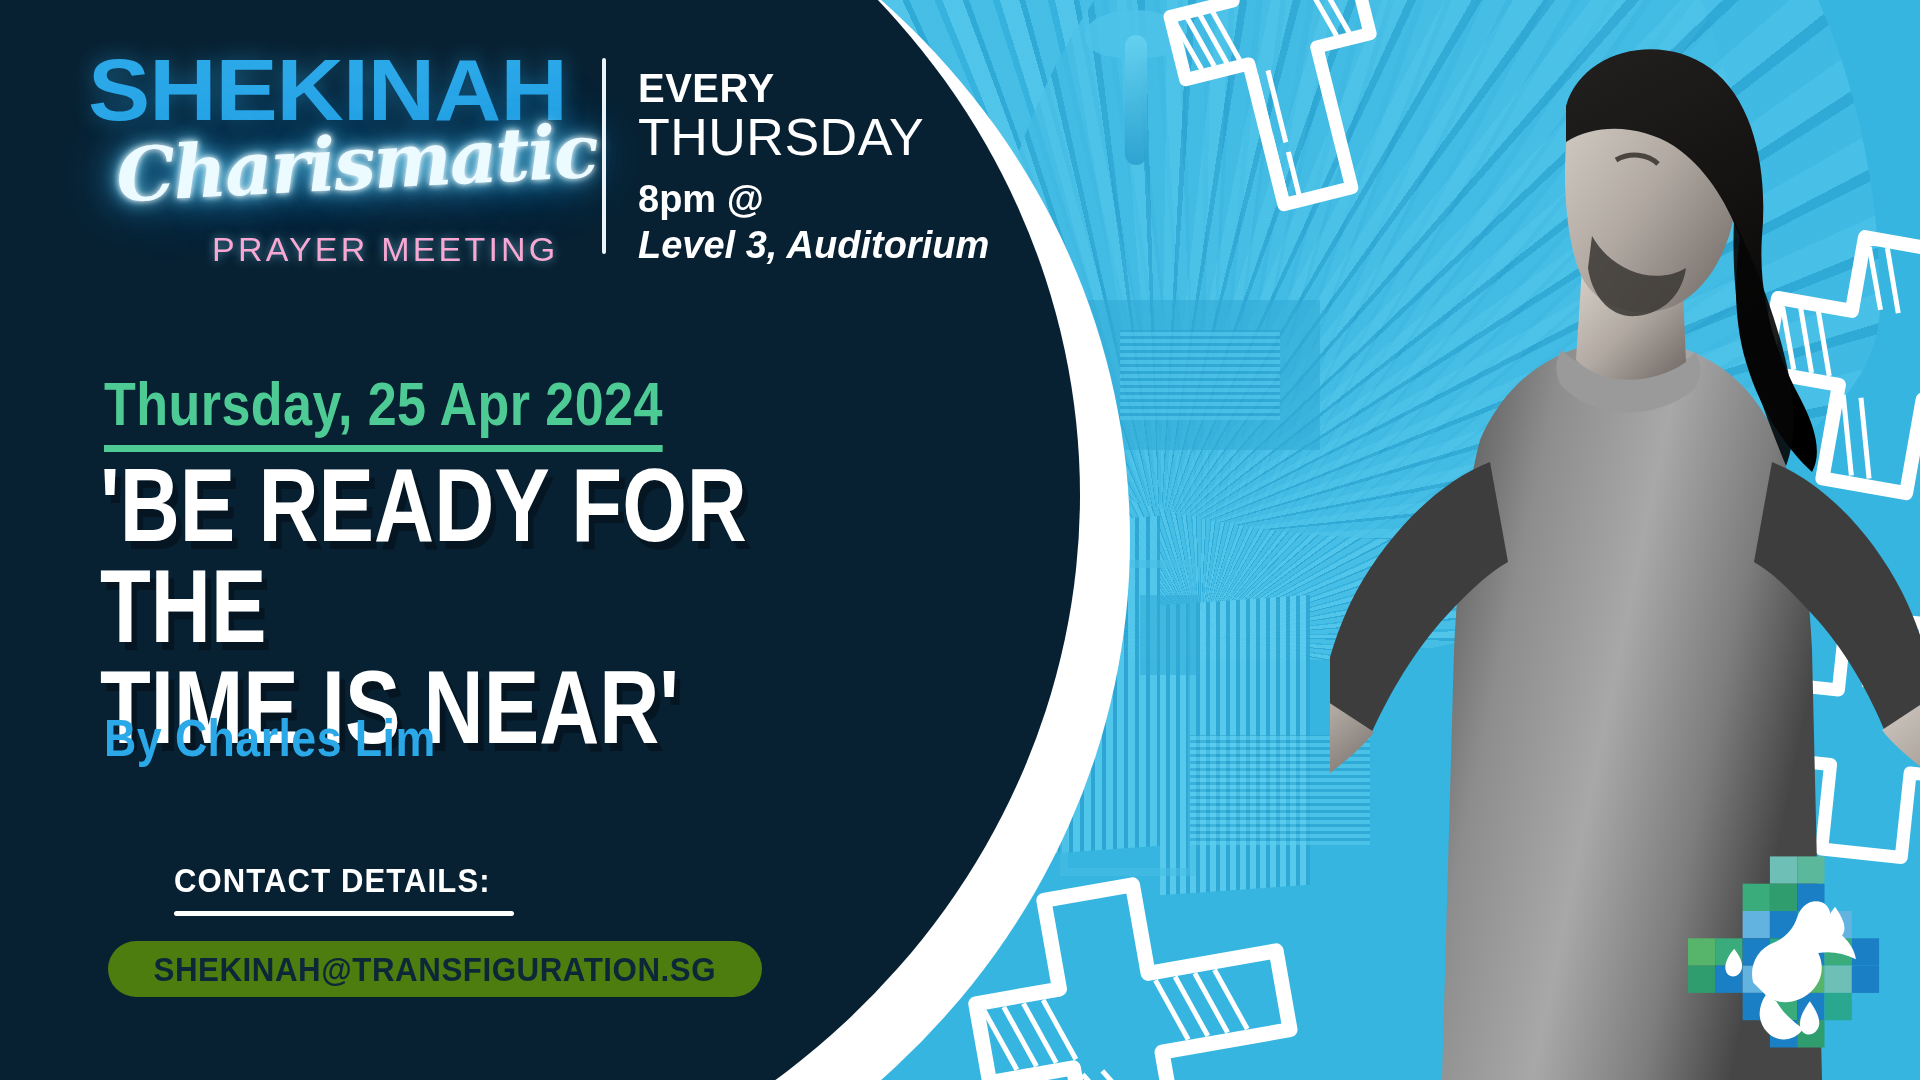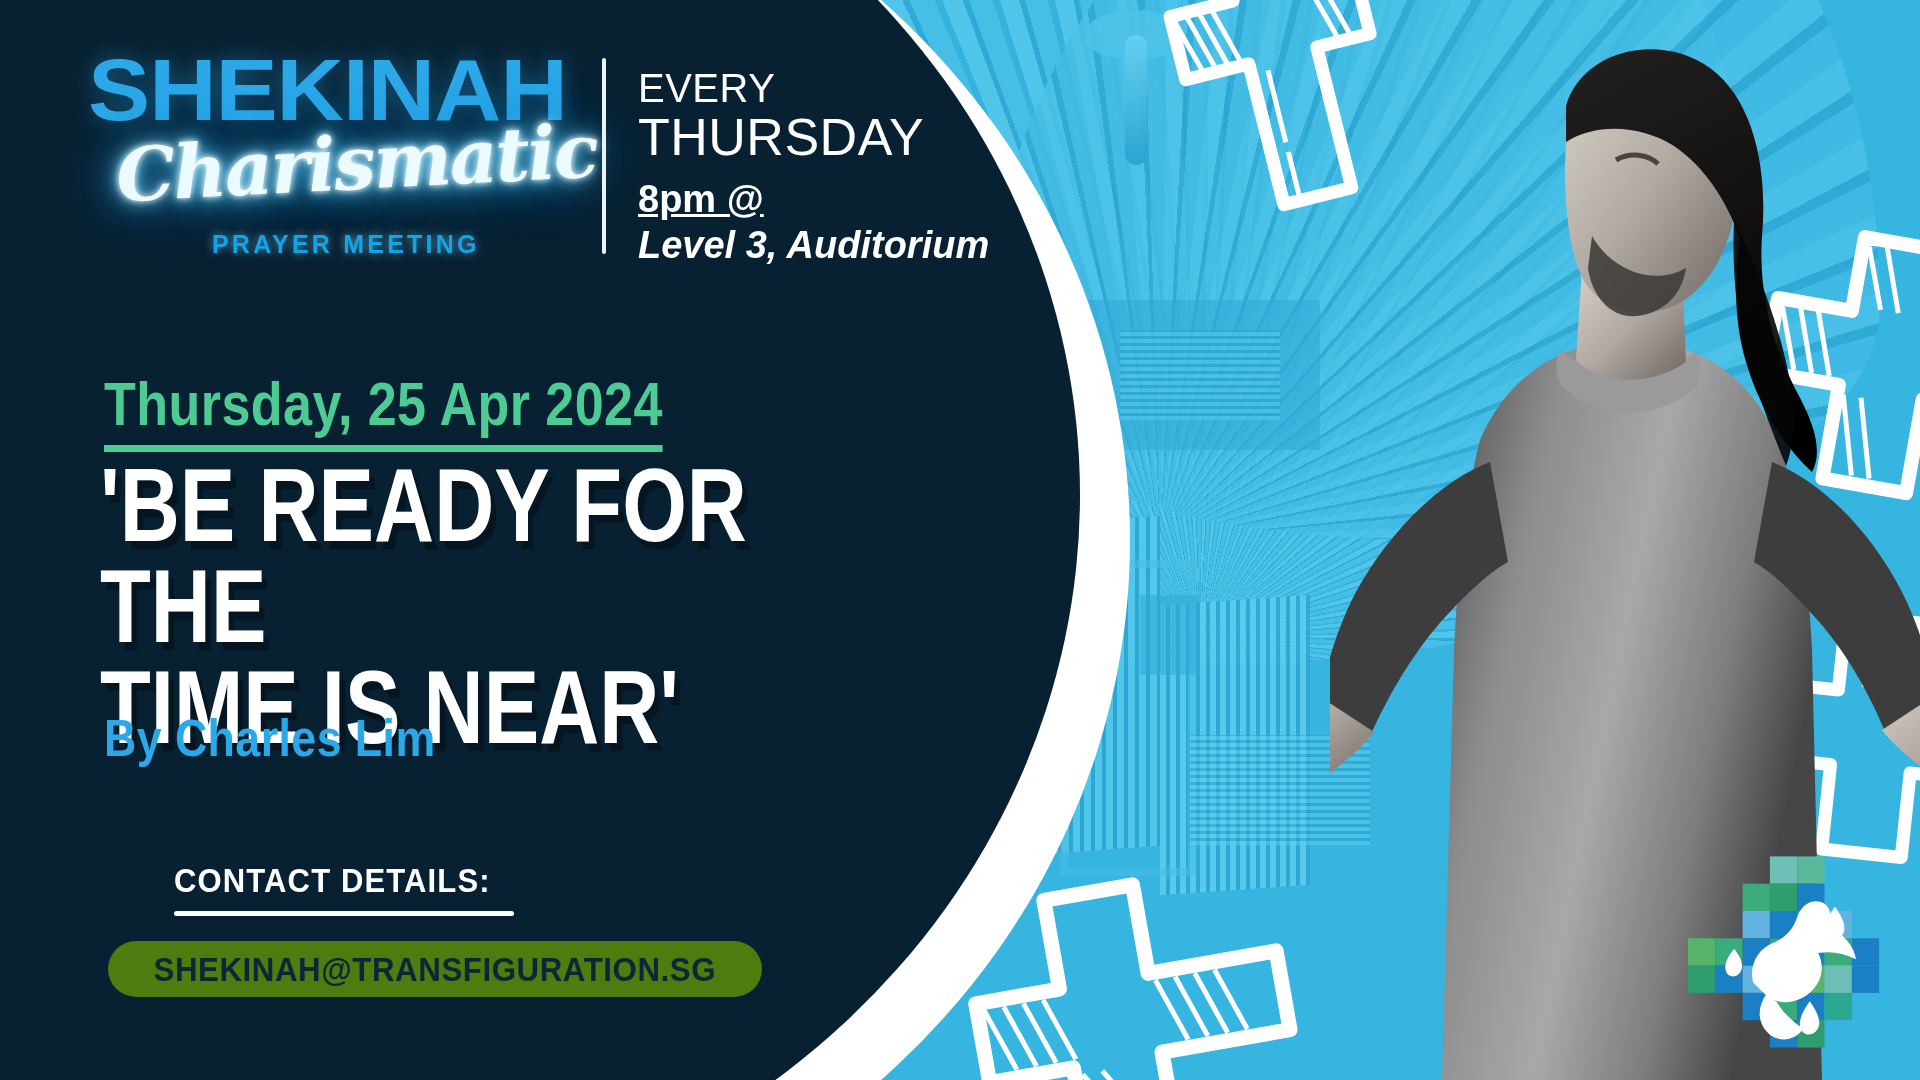--- a/index.html
+++ b/index.html
@@ -161,45 +161,45 @@
       0 0 6px #ffffff,
       0 0 16px #8fe6ff,
       0 0 34px #2aa8e8,
       0 0 60px #1b7fc0;
     transform: rotate(-3deg);
   }
   .logo-prayer {
     position: absolute;
     left: 124px;
     top: 182px;
-    font-weight: 700;
-    font-size: 25px;
+    font-weight: 400;
+    font-size: 34px;
     letter-spacing: 3.2px;
-    color: #0ea5e9;
+    color: #f9a8d4;
     text-shadow: 0 0 10px rgba(140,225,255,.6);
   }
 
   
   .sched-rule {
     position: absolute;
     left: 602px; top: 58px;
     width: 4px; height: 196px;
     background: #e9f3f8;
     border-radius: 2px;
   }
   .sched { position: absolute; left: 638px; top: 66px; color: #ffffff; }
   .sched .every {
-    font-weight: 400; font-size: 40px; letter-spacing: .5px; line-height: 1.12;
+    font-weight: 700; font-size: 40px; letter-spacing: .5px; line-height: 1.12;
   }
   .sched .thursday {
     font-weight: 400; font-size: 52px; letter-spacing: .5px; line-height: 1.1;
     margin-top: -2px;
   }
   .sched .time {
-    font-weight: 700; font-size: 38px; line-height: 1.25; margin-top: 10px; text-decoration: underline;
+    font-weight: 700; font-size: 38px; line-height: 1.25; margin-top: 10px;
   }
   .sched .place {
     font-weight: 700; font-size: 38px; line-height: 1.2; font-style: italic;
   }
 
   
   .date {
     position: absolute; left: 104px; top: 368px;
     font-family: "Liberation Sans Narrow", "Liberation Sans", sans-serif;
     font-weight: 700;

